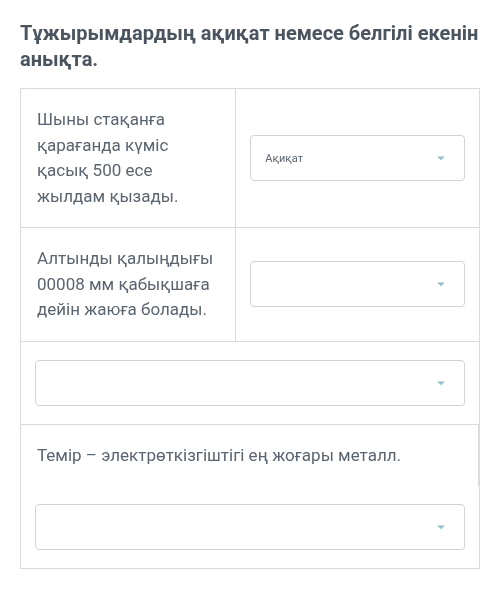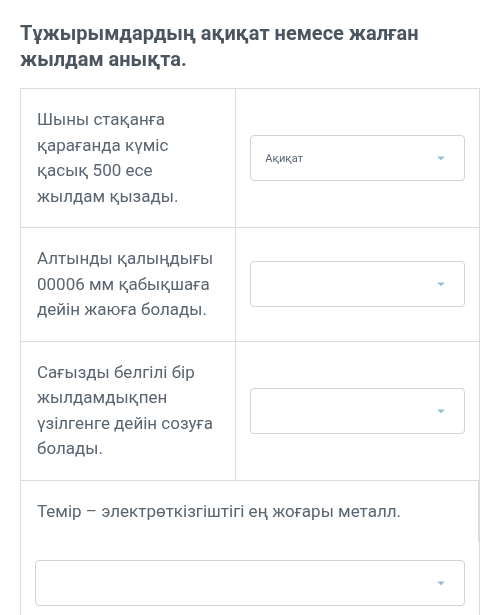--- a/index.html
+++ b/index.html
@@ -70,54 +70,53 @@
     }
     .chevron svg {
       width: 100%;
       height: 100%;
       fill: #8fbdd4;
     }
   </style>
 </head>
 <body>
 
-<h2 class="heading">Тұжырымдардың ақиқат немесе жалған жылдам анықта.</h2>
+<h2 class="heading">Тұжырымдардың ақиқат немесе белгілі екенін анықта.</h2>
 
 <div class="table">
 
   <div class="row">
     <div class="cell-text">Шыны стақанға қарағанда күміс қасық 500 есе жылдам қызады.</div>
     <div class="cell-select">
       <div class="select-box">
         <span class="select-value">Ақиқат</span>
         <span class="chevron">
           <svg viewBox="0 0 24 24">
               <path d="M7 10l5 5 5-5z"></path>
             </svg>
         </span>
       </div>
     </div>
   </div>
 
   <div class="row">
-    <div class="cell-text">Алтынды қалыңдығы 00006 мм қабықшаға дейін жаюға болады.</div>
+    <div class="cell-text">Алтынды қалыңдығы 00008 мм қабықшаға дейін жаюға болады.</div>
     <div class="cell-select">
       <div class="select-box">
         <span class="select-value"></span>
         <span class="chevron">
           <svg viewBox="0 0 24 24">
               <path d="M7 10l5 5 5-5z"></path>
             </svg>
         </span>
       </div>
     </div>
   </div>
 
   <div class="row">
-    <div class="cell-text">Сағызды белгілі бір жылдамдықпен үзілгенге дейін созуға болады.</div>
     <div class="cell-select">
       <div class="select-box">
         <span class="select-value"></span>
         <span class="chevron">
           <svg viewBox="0 0 24 24">
               <path d="M7 10l5 5 5-5z"></path>
             </svg>
         </span>
       </div>
     </div>

